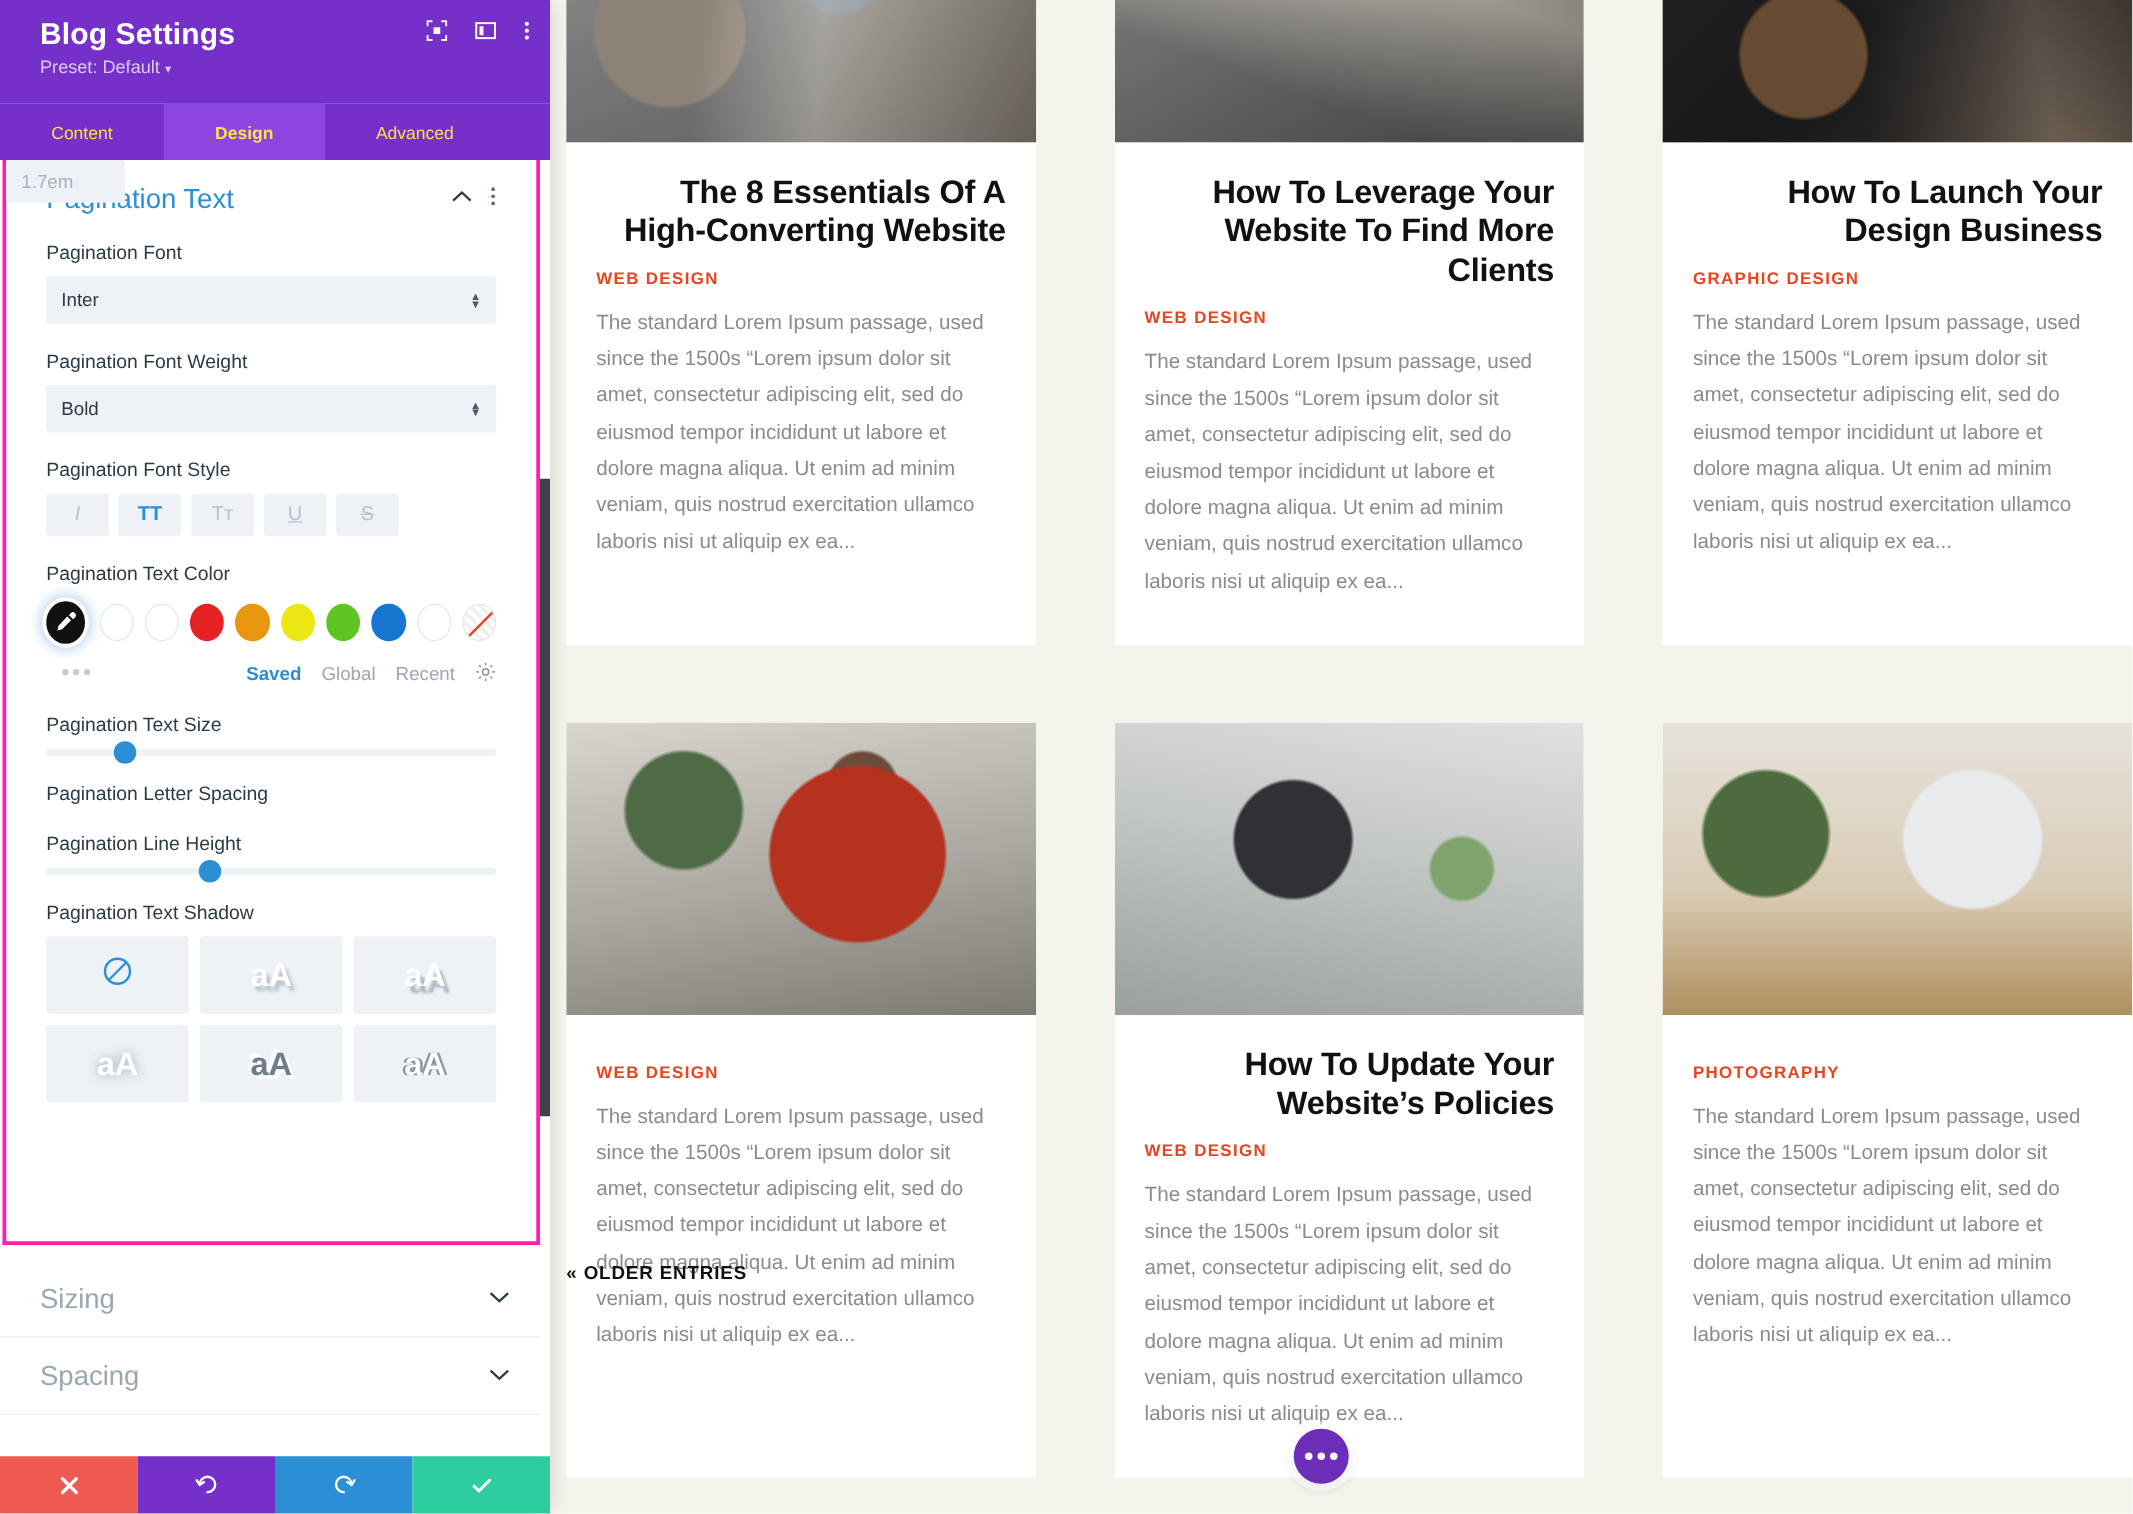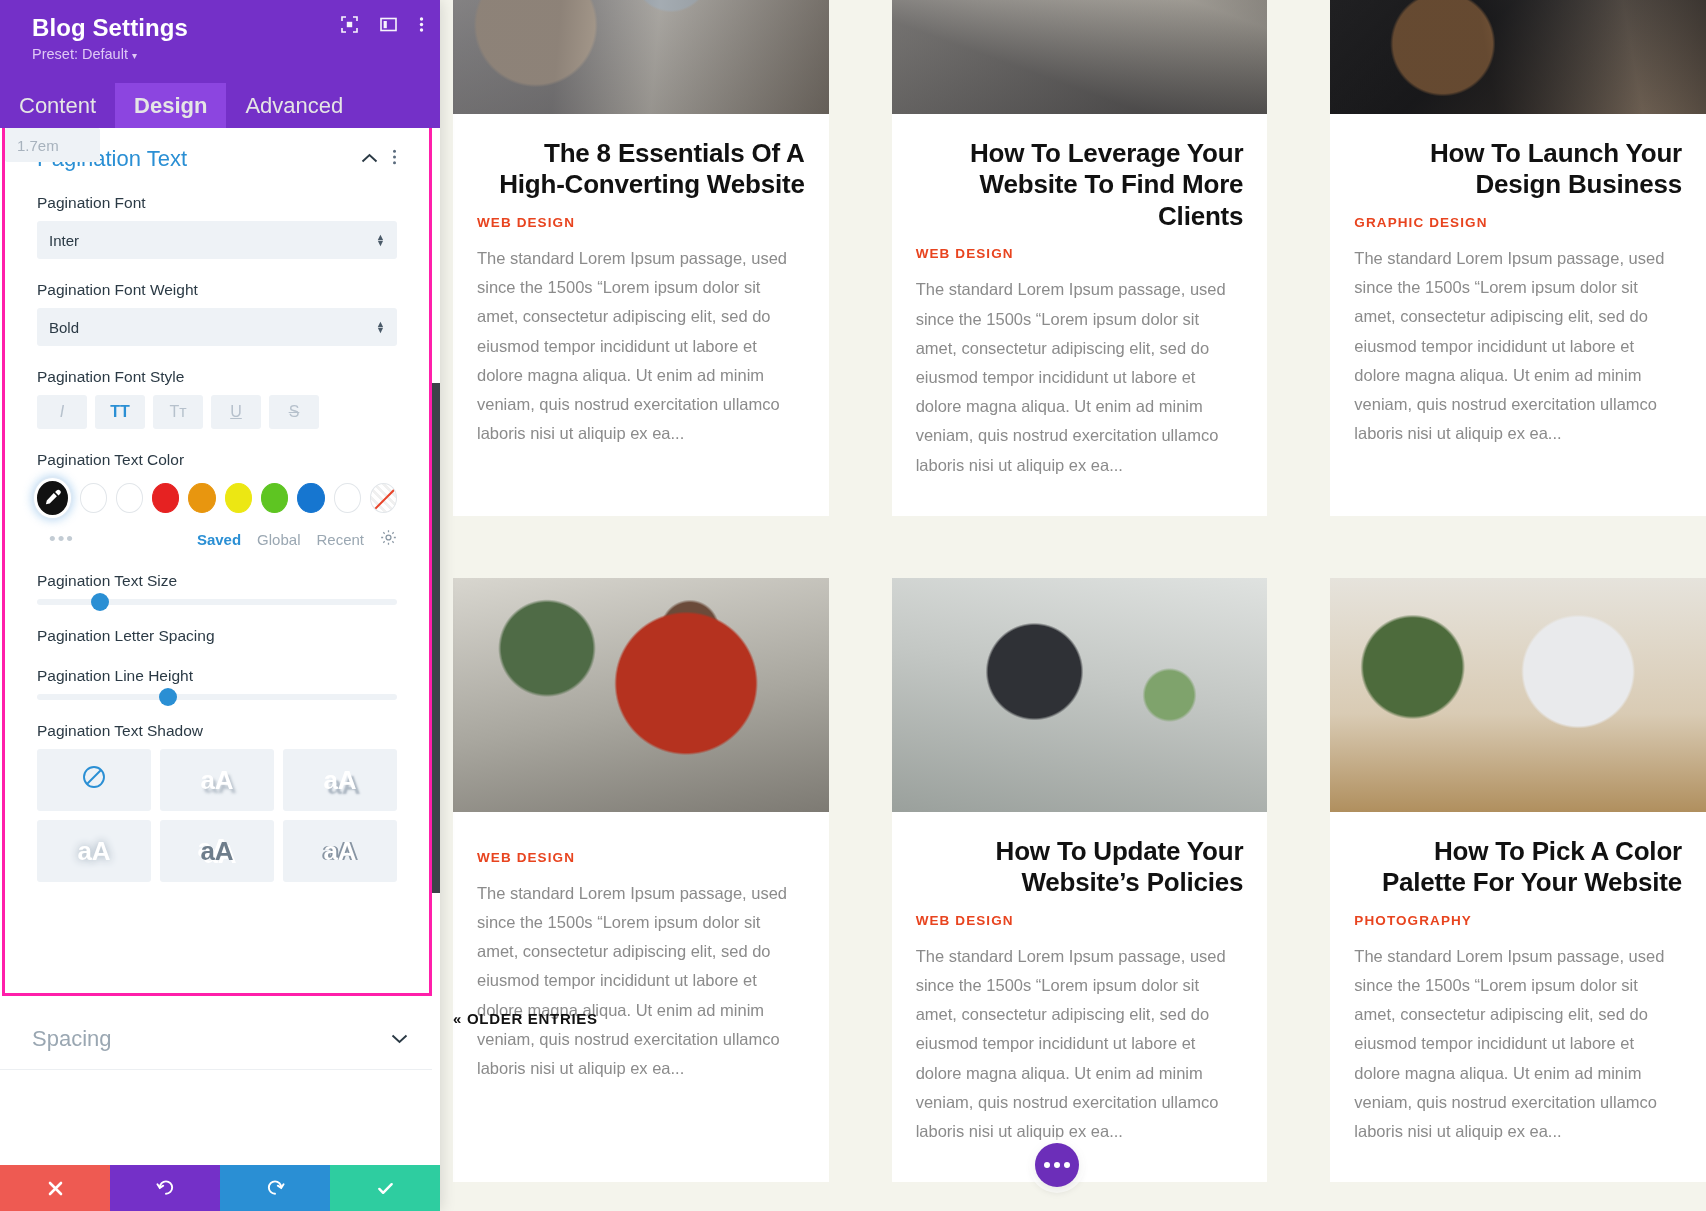--- a/index.html
+++ b/index.html
@@ -70,23 +70,23 @@
   }
   .panel-head { background: #7430c8; padding: 14px 20px 0 32px; height: 83px; position: relative; }
   .panel-title { color: #fff; font-size: 24px; font-weight: 700; letter-spacing: 0.1px; }
   .panel-preset { color: #dfc8f5; font-size: 14.5px; margin-top: 4px; }
   .panel-preset .caret { font-size: 10px; }
   .head-icons { position: absolute; right: 16px; top: 16px; display: flex; align-items: center; gap: 22px; }
   .hic { color: #fff; opacity: .95; display: flex; }
 
   .tabs { display: flex; background: #7430c8; height: 45px; }
   .tab {
-    flex: 0 0 auto; padding: 0 19px; height: 45px;
+    flex: 0 0 auto; padding: 0 41px; height: 45px;
     display: flex; align-items: center; justify-content: center;
-    color: #e5e5e5; font-size: 22px; font-weight: 400;
+    color: #fde047; font-size: 14px; font-weight: 400;
   }
   .tab.active { background: #8c45e0; font-weight: 700; }
 
   .scroll-area { position: relative; flex: 1; overflow: hidden; }
 
   .hl-box {
     position: absolute; left: 2px; top: 0px; right: 8px;
     border: 3px solid #ff1faa; border-top: none;
     background: #fff;
     height: 868px;
@@ -260,21 +260,20 @@
       </div>
 
       <div class="card">
         <div class="card-img">
           <div class="ph" style="background:
             radial-gradient(circle at 22% 38%, #4d6b3c 0 15%, transparent 16%),
             radial-gradient(circle at 66% 40%, #e9eaec 0 19%, transparent 20%),
             linear-gradient(180deg,#e6e3dc 0%,#d9cbb4 58%,#b08f5e 100%);"></div>
         </div>
         <div class="card-body">
-          <div class="card-title">How To Pick A Color Palette For Your Website</div>
           <div class="card-cat">Photography</div>
           <div class="card-text">The standard Lorem Ipsum passage, used since the 1500s “Lorem ipsum dolor sit amet, consectetur adipiscing elit, sed do eiusmod tempor incididunt ut labore et dolore magna aliqua. Ut enim ad minim veniam, quis nostrud exercitation ullamco laboris nisi ut aliquip ex ea...</div>
         </div>
       </div>
     </div>
 
     <div class="older-entries">« Older Entries</div>
 
     <div class="fab">
       <i></i>
@@ -456,20 +455,28 @@
               <div class="shadow-cell s4">aA</div>
               <div class="shadow-cell s5">aA</div>
             </div>
           </div>
 
         </div>
       </div>
 
       <div style="position:absolute;left:0;top:880px;right:0;">
         <div class="collapsed-sec">
+          <span>Sizing</span>
+          <span class="chev">
+            <svg width="17" height="11" viewBox="0 0 17 11" fill="none" stroke="#2b3a45" stroke-width="1.9">
+                <path d="M1.5 2.5L8.5 9l7-6.5"></path>
+              </svg>
+          </span>
+        </div>
+        <div class="collapsed-sec">
           <span>Spacing</span>
           <span class="chev">
             <svg width="17" height="11" viewBox="0 0 17 11" fill="none" stroke="#2b3a45" stroke-width="1.9">
                 <path d="M1.5 2.5L8.5 9l7-6.5"></path>
               </svg>
           </span>
         </div>
       </div>
 
       <div class="scrollbar-track"></div>

